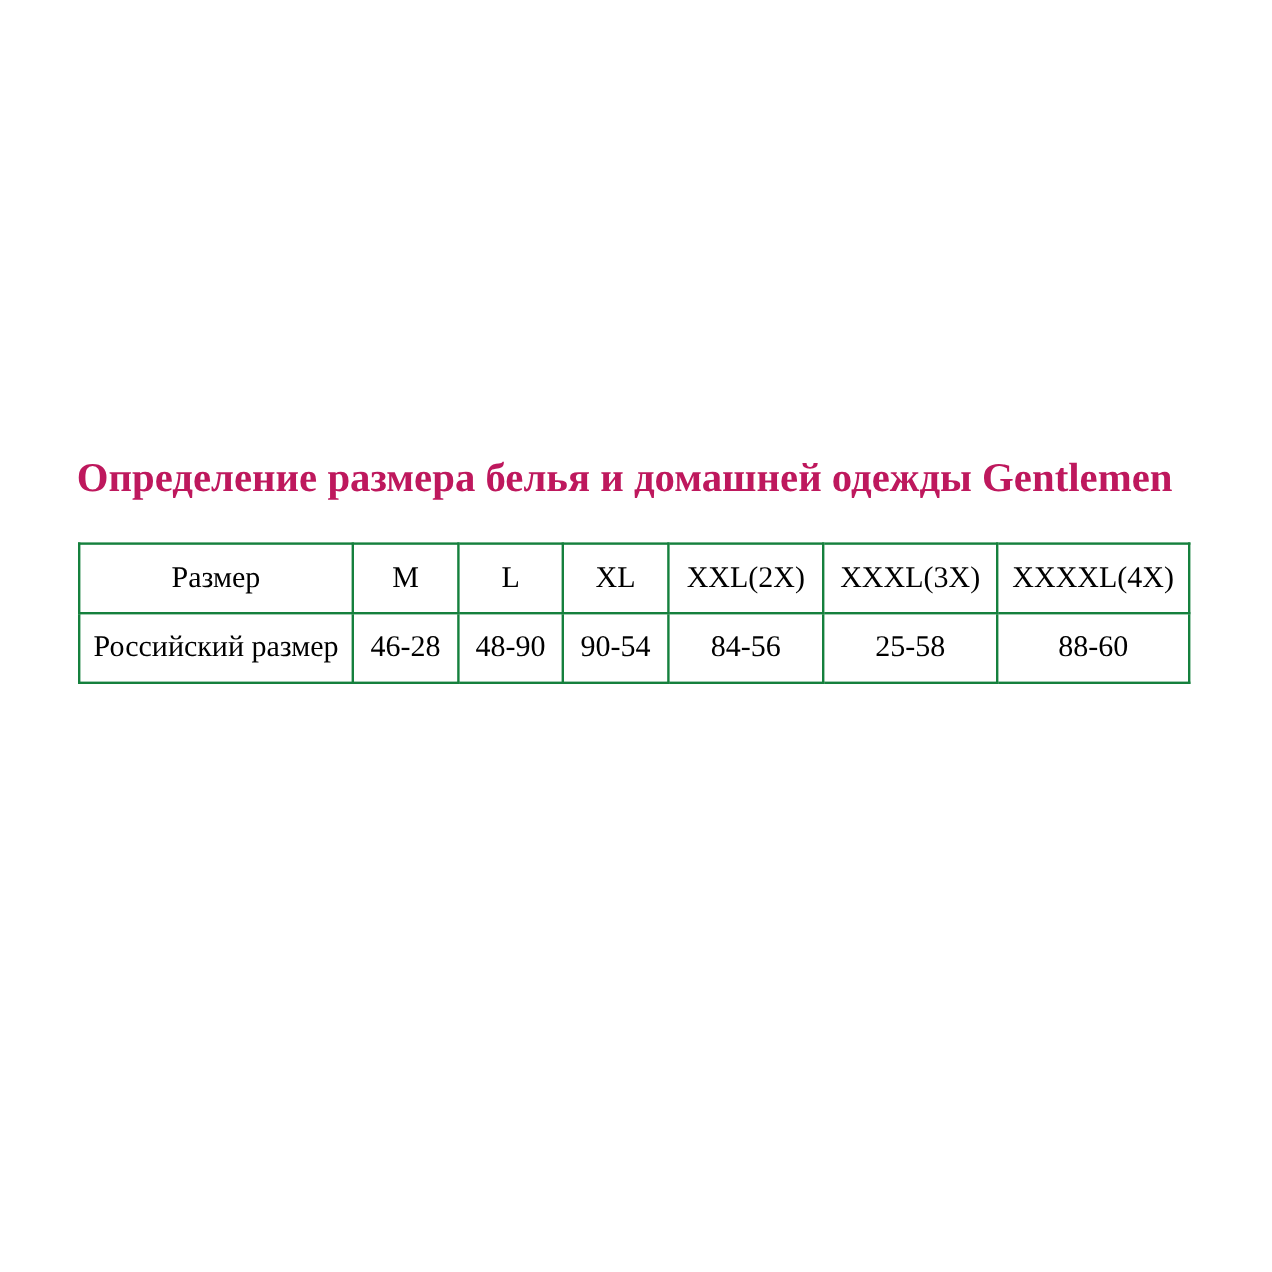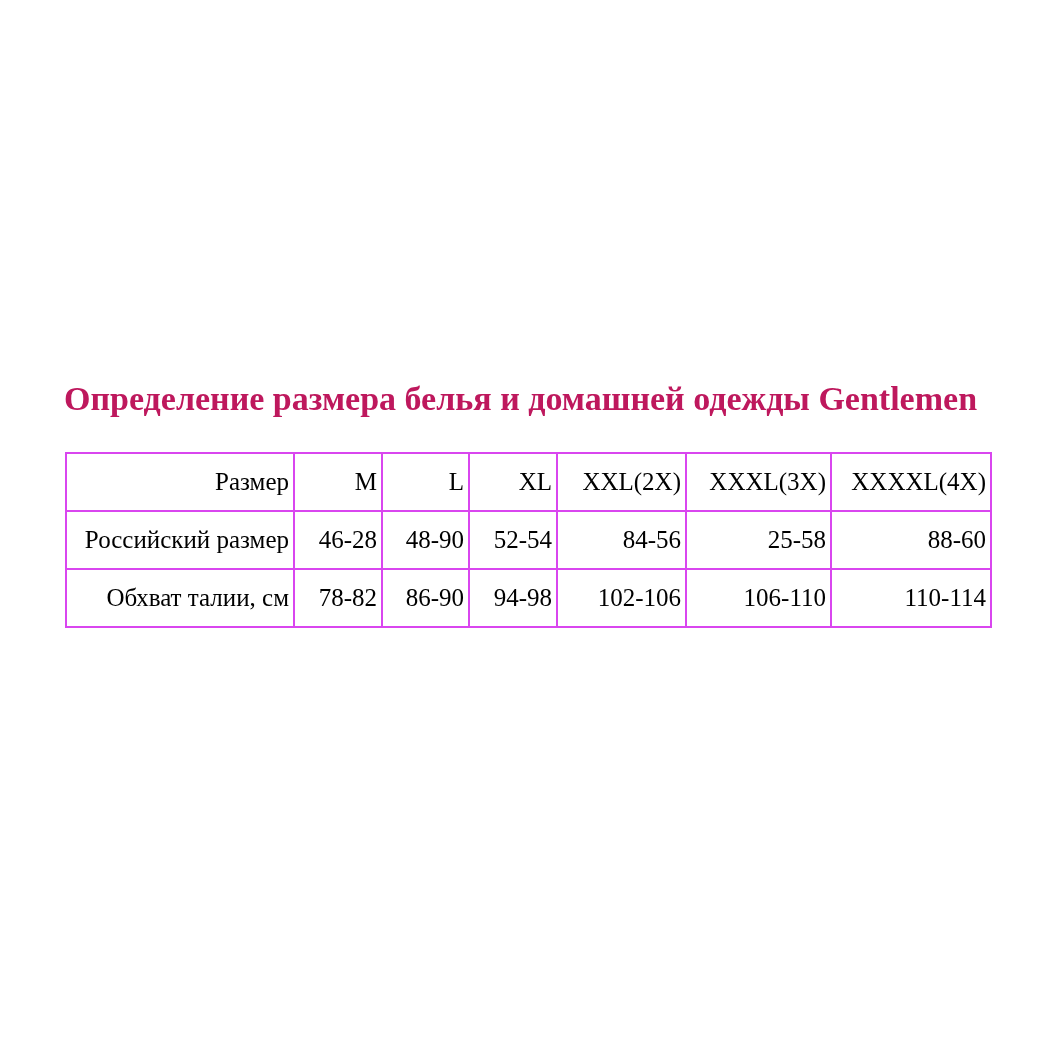--- a/index.html
+++ b/index.html
@@ -33,22 +33,22 @@
     position: absolute;
     left: 65px;
     top: 452px;
     width: 925px;
     border-collapse: collapse;
     table-layout: fixed;
     font-size: 25px;
     color: #000000;
   }
   table.size-table td {
-    border: 2px solid #d946ef;
-    text-align: right;
+    border: 2px solid #15803d;
+    text-align: center;
     vertical-align: middle;
     height: 56px;
     padding: 0 4px;
     overflow: hidden;
     white-space: nowrap;
   }
   col.c0 { width: 228px; }
   col.c1 { width: 88px; }
   col.c2 { width: 87px; }
   col.c3 { width: 88px; }
@@ -80,30 +80,21 @@
         <td>L</td>
         <td>XL</td>
         <td>XXL(2X)</td>
         <td>XXXL(3X)</td>
         <td>XXXXL(4X)</td>
       </tr>
       <tr>
         <td>Российский размер</td>
         <td>46-28</td>
         <td>48-90</td>
-        <td>52-54</td>
+        <td>90-54</td>
         <td>84-56</td>
         <td>25-58</td>
         <td>88-60</td>
-      </tr>
-      <tr>
-        <td>Обхват талии, см</td>
-        <td>78-82</td>
-        <td>86-90</td>
-        <td>94-98</td>
-        <td>102-106</td>
-        <td>106-110</td>
-        <td>110-114</td>
       </tr>
     </tbody>
   </table>
 
 </div>
 
 </body></html>

